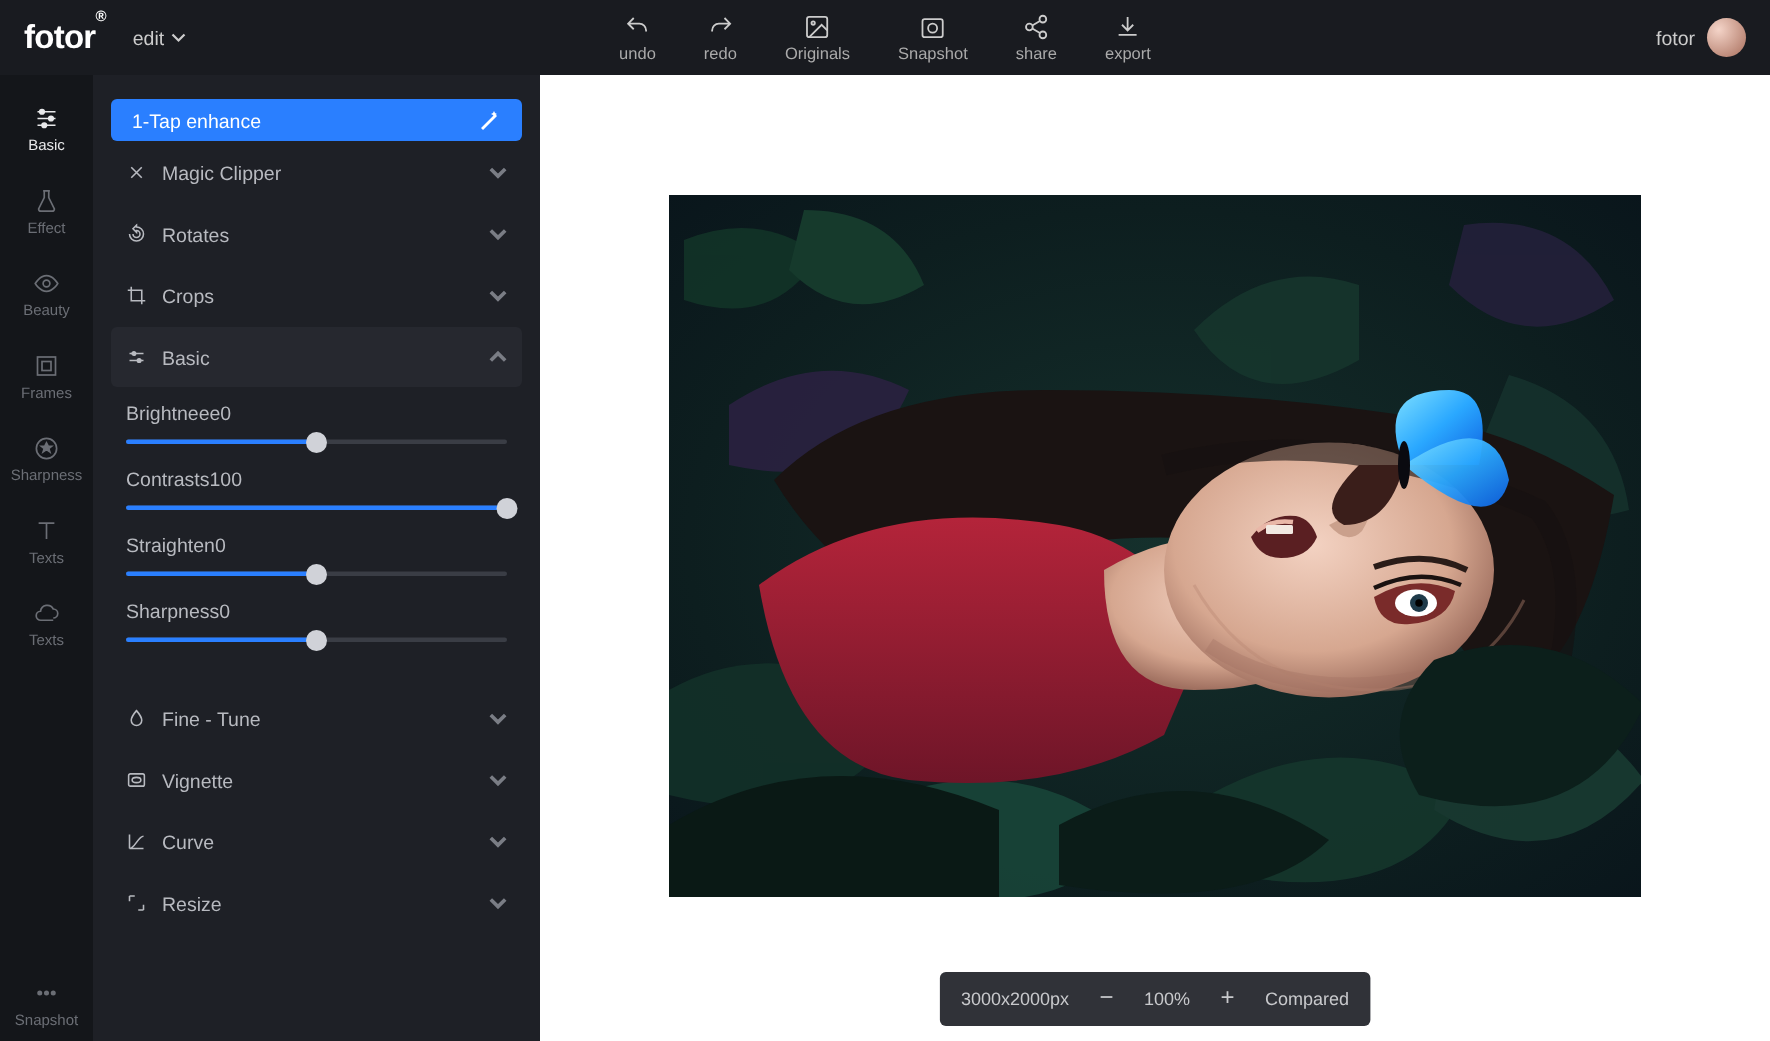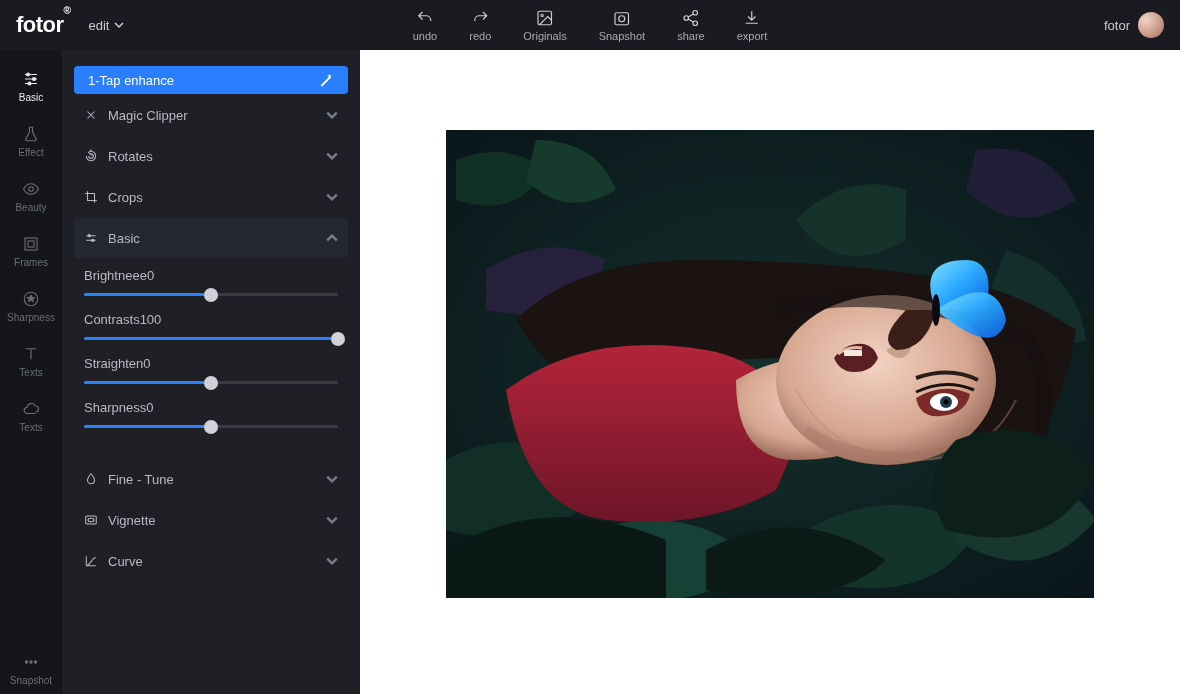--- a/index.html
+++ b/index.html
@@ -288,20 +288,31 @@
       <span class="icon">
           <svg viewBox="0 0 24 24">
             <path d="M4 20V4M4 20h16M4 20C10 20 14 6 20 6"></path>
           </svg>
         </span>
       <span class="label">Curve</span>
       <svg class="chev" viewBox="0 0 10 10">
           <path d="M1 3l4 4 4-4"></path>
         </svg>
     </div>
+    <div class="tool-row">
+      <span class="icon">
+          <svg viewBox="0 0 24 24">
+            <path d="M4 4h6M4 4v6M20 20h-6M20 20v-6"></path>
+          </svg>
+        </span>
+      <span class="label">Resize</span>
+      <svg class="chev" viewBox="0 0 10 10">
+          <path d="M1 3l4 4 4-4"></path>
+        </svg>
+    </div>
   </div>
 
   <div class="canvas">
     <div class="canvas-inner">
       <svg viewBox="0 0 648 468" preserveAspectRatio="xMidYMid slice">
         <defs>
           <radialGradient id="bg" cx="50%" cy="50%" r="80%">
             <stop offset="0%" stop-color="#15302c"></stop>
             <stop offset="60%" stop-color="#0d1e1f"></stop>
             <stop offset="100%" stop-color="#08121a"></stop>
@@ -368,14 +379,21 @@
           <path d="M0 30 q60 -40 70 10 q-10 40 -70 -10z" fill="url(#wing)" opacity="0.95"></path>
           <path d="M0 30 q-10 40 -40 40 q-20 -10 10 -40z" fill="#3a1e1a"></path>
           <ellipse cx="0" cy="30" rx="4" ry="16" fill="#0a0a10"></ellipse>
         </g>
 
         <path d="M510 310 q80 -30 140 30 q-40 90 -150 60 q-30 -50 10 -90z" fill="#0c1f1b"></path>
         <path d="M260 420 q90 -50 180 10 q-50 50 -180 30z" fill="#0b1c18"></path>
         <path d="M0 420 q100 -60 220 -10 l0 60 -220 0z" fill="#0a1915"></path>
       </svg>
     </div>
+    <div class="bottombar">
+      <span>3000x2000px</span>
+      <span class="zoom-btn">−</span>
+      <span>100%</span>
+      <span class="zoom-btn">+</span>
+      <span>Compared</span>
+    </div>
   </div>
 </div>
 
 </body></html>

